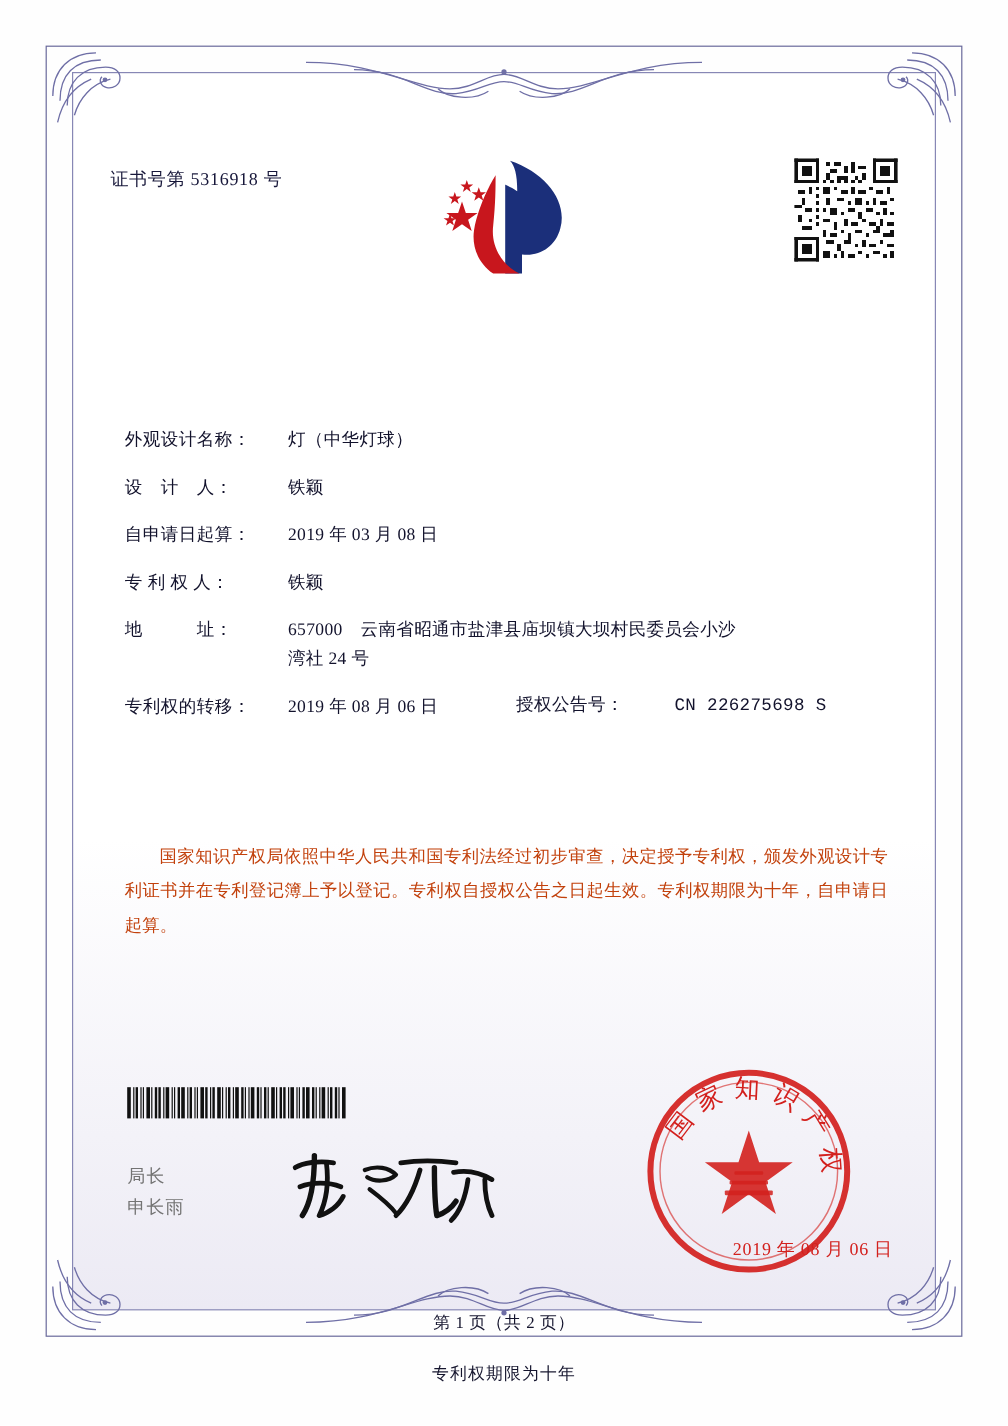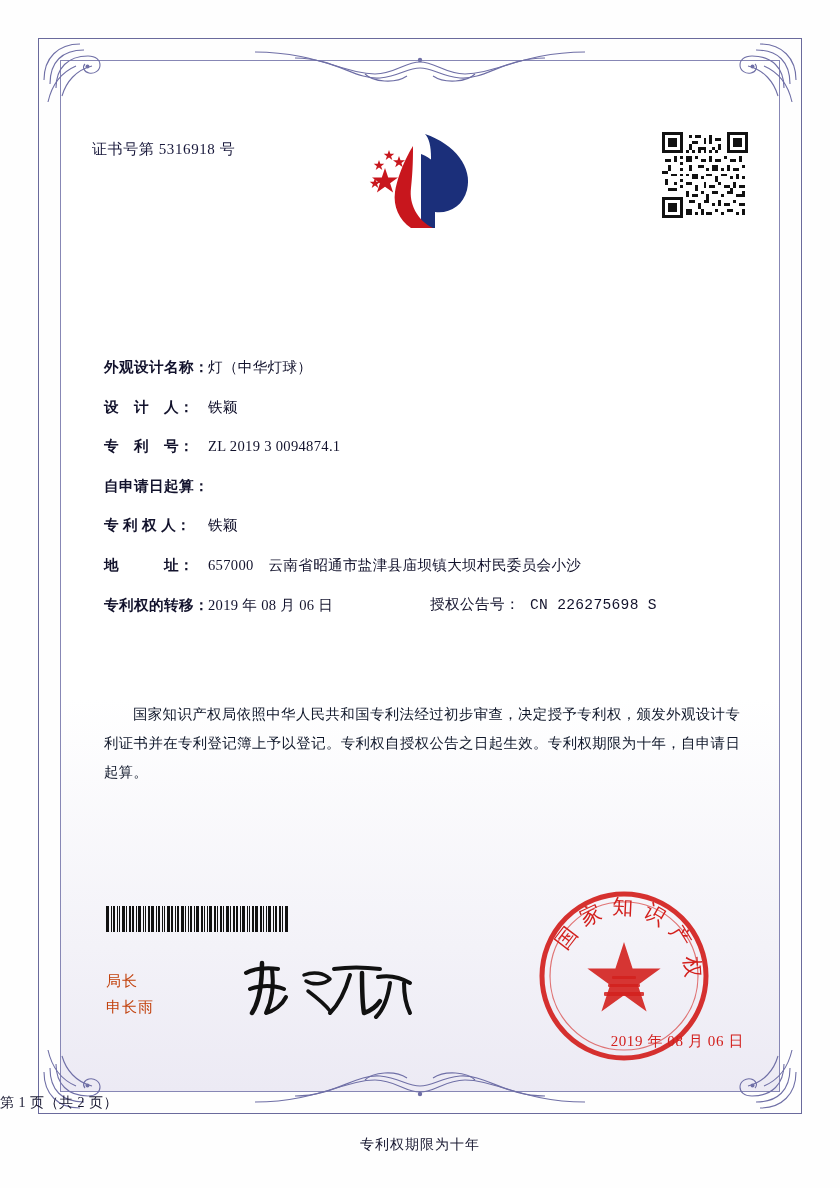--- a/index.html
+++ b/index.html
@@ -113,25 +113,25 @@
   .field-row {
     display: flex;
     align-items: flex-start;
     margin-bottom: 25px;
   }
   .field-label {
     width: 104px;
     flex: 0 0 104px;
     white-space: pre;
     letter-spacing: 0.4px;
-    font-weight: bold;
   }
   .field-value {
     flex: 1;
     letter-spacing: 0.3px;
+    margin-left: 32px;
   }
   .field-value .second-line {
     display: block;
     margin-top: 9px;
   }
   .row-dual {
     display: flex;
     align-items: flex-start;
     margin-bottom: 22px;
   }
@@ -150,21 +150,21 @@
 
   
   .para {
     position: absolute;
     left: 104px;
     width: 636px;
     font-size: 14.4px;
     line-height: 29px;
     text-align: justify;
     text-indent: 29px;
-    color: #0f172a;
+    color: #c2410c;
     letter-spacing: 0.2px;
   }
   .para-1 { top: 700px; }
   .para-2 { top: 788px; }
 
   
   .barcode {
     position: absolute;
     left: 106px; top: 906px;
     width: 226px; height: 26px;
@@ -177,21 +177,21 @@
     height: 26px;
     margin-right: 1.5px;
   }
 
   
   .sig-label {
     position: absolute;
     left: 106px; top: 968px;
     font-size: 15px;
     line-height: 26px;
-    color: #c2410c;
+    color: #737373;
     letter-spacing: 1px;
   }
   .signature {
     position: absolute;
     left: 238px; top: 955px;
     width: 200px; height: 70px;
   }
 
   
   .seal {
@@ -204,21 +204,21 @@
     right: 96px; top: 1032px;
     font-size: 15px;
     color: #d3201d;
     letter-spacing: 0.6px;
   }
 
   
   .page-num {
     position: absolute;
     left: 0; right: 0; bottom: 76px;
-    text-align: left;
+    text-align: center;
     font-size: 14px;
     color: #15152e;
     letter-spacing: 0.5px;
   }
   .footer-note {
     position: absolute;
     left: 0; right: 0; bottom: 34px;
     text-align: center;
     font-size: 14px;
     color: #15152e;
@@ -449,38 +449,36 @@
     <div class="field-row">
       <div class="field-label">外观设计名称：</div>
       <div class="field-value">灯（中华灯球）</div>
     </div>
 
     <div class="field-row">
       <div class="field-label">设　计　人：</div>
       <div class="field-value">铁颖</div>
     </div>
 
-    <div class="field-row">
-      <div class="field-label">专　利　号：</div>
-      <div class="field-value">ZL 2019 3 0094874.1</div>
-    </div>
 
     <div class="field-row">
       <div class="field-label">自申请日起算：</div>
+      <div class="field-value">2019 年 03 月 08 日</div>
     </div>
 
     <div class="field-row">
       <div class="field-label">专 利 权 人：</div>
       <div class="field-value">铁颖</div>
     </div>
 
     <div class="field-row">
       <div class="field-label">地　　　址：</div>
       <div class="field-value">
         <span>657000　云南省昭通市盐津县庙坝镇大坝村民委员会小沙</span>
+        <span class="second-line">湾社 24 号</span>
       </div>
     </div>
 
     <div class="row-dual">
       <div class="dual-left">
         <div class="field-label">专利权的转移：</div>
         <div class="field-value">2019 年 08 月 06 日</div>
       </div>
       <div class="dual-right">
         <div class="field-label2">授权公告号：</div>

